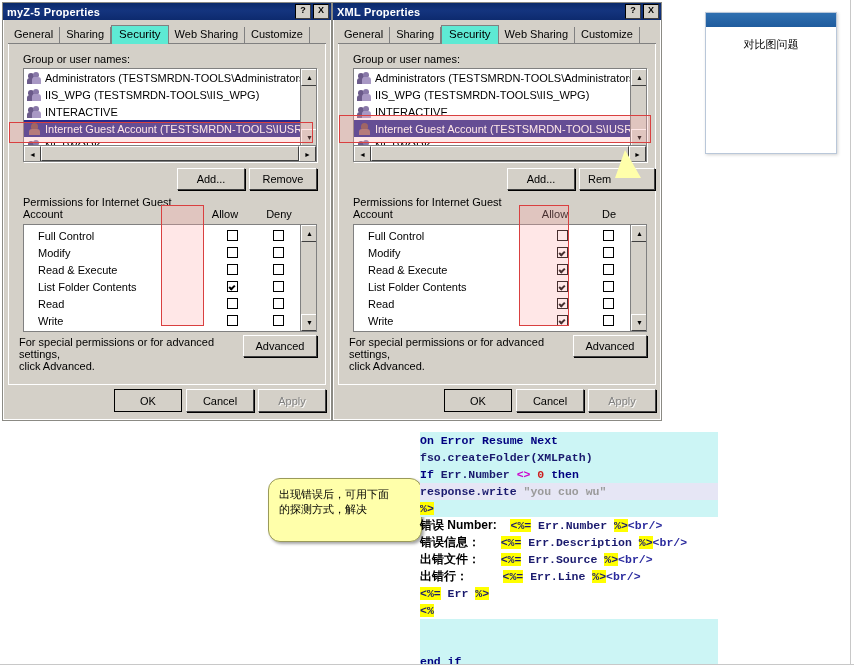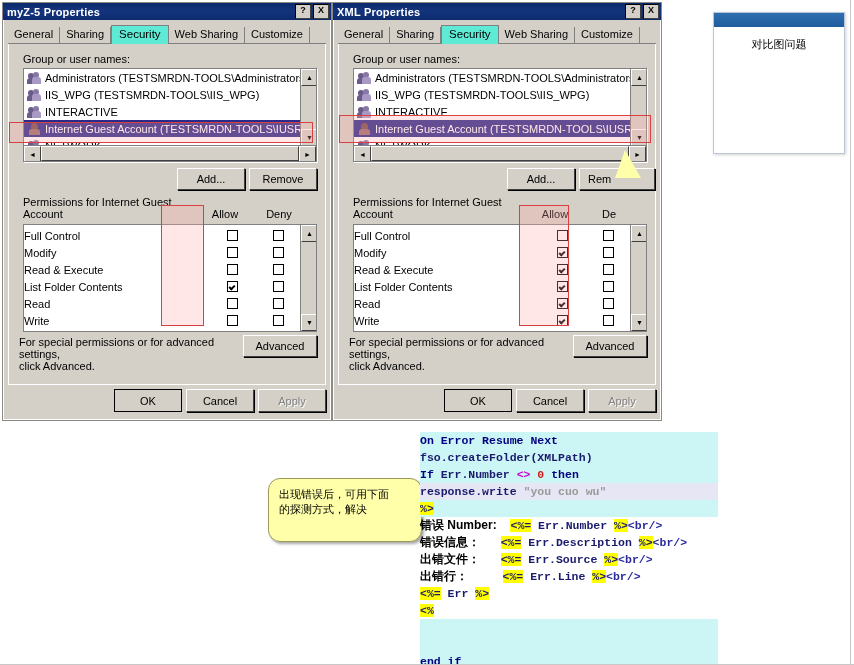--- a/index.html
+++ b/index.html
@@ -64,21 +64,21 @@
 
   .btn{background:#d4d0c8;border:1px solid #fff;border-right-color:#404040;
        border-bottom-color:#404040;box-shadow:1px 1px 0 #000;
        font-size:11px;color:#000;display:flex;align-items:center;justify-content:center;
        font-family:"Liberation Sans",sans-serif;}
   .btn.def{border:1px solid #000;box-shadow:none;}
   .btn.dis{color:#808080;text-shadow:1px 1px 0 #fff;}
 
   .permbox{background:#fff;border:1px solid #808080;position:relative;overflow:hidden;}
   .prow{height:17px;display:flex;align-items:center;font-size:11px;color:#000;}
-  .pname{flex:1;white-space:nowrap;}
+  .pname{padding-left:14px;flex:1;white-space:nowrap;}
   .pcol{width:46px;display:flex;justify-content:center;}
   .cb{width:11px;height:11px;border:1.6px solid #000;background:#fff;
       position:relative;box-sizing:border-box;}
   .cb.on::after{content:"";position:absolute;left:1px;top:3px;width:4px;height:2px;
       border-left:2px solid #000;border-bottom:2px solid #000;
       transform:rotate(-45deg);}
   .colhdr{font-size:11px;color:#000;text-align:center;}
 
   .redbox{position:absolute;border:1.5px solid #d94040;
           background:rgba(255,170,170,.28);pointer-events:none;}
@@ -86,21 +86,21 @@
   
   .callout{position:absolute;background:#ffffaa;border:1px solid #9a9a5a;
            border-radius:12px;box-shadow:2px 2px 3px rgba(0,0,0,.35);}
   .callout .ctxt{padding:6px 8px;font-size:11px;line-height:15px;color:#000;}
 
   .redtxt{color:#d01a1a;}
   .mono{font-family:"Liberation Mono","DejaVu Sans Mono",monospace;}
 
   
   .bluebox{position:absolute;background:#fff;border:1px solid #b9c7d9;
-           box-shadow:1px 1px 3px rgba(0,0,0,.18);margin-left:8px;}
+           box-shadow:1px 1px 3px rgba(0,0,0,.18);}
   .bluebox .bh{height:14px;background:linear-gradient(to bottom,#2f6fb0,#1f5c9e);}
   .bluebox .bt{font-size:11px;color:#000;text-align:center;padding:10px 4px 0 4px;}
 
   
   .codeblk{position:absolute;}
   .cline{font-family:"Liberation Mono","DejaVu Sans Mono",monospace;
          font-size:11.5px;font-weight:bold;line-height:17px;white-space:pre;
          color:#000080;height:17px;}
   .cline.cy{background:#ccf5f5;}
   .cline.lv{background:#e6e6f5;}

